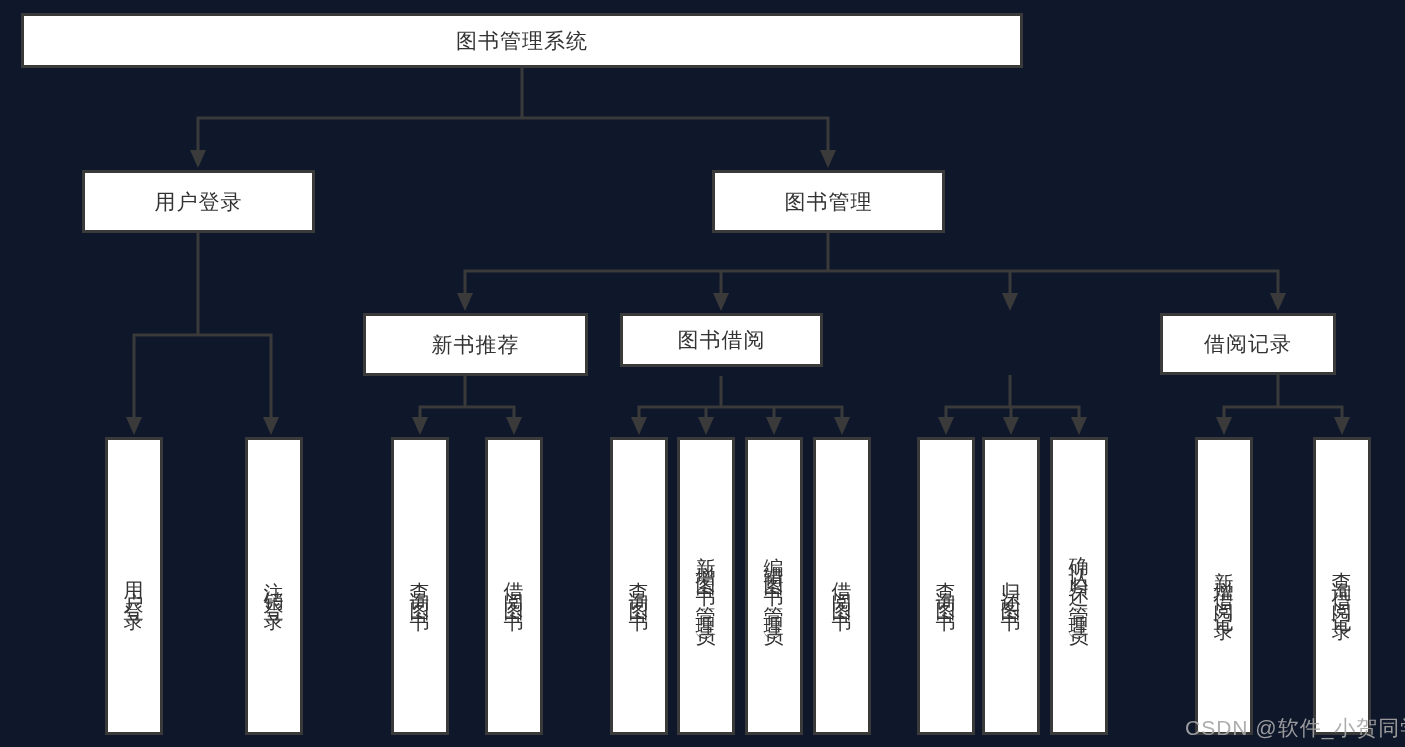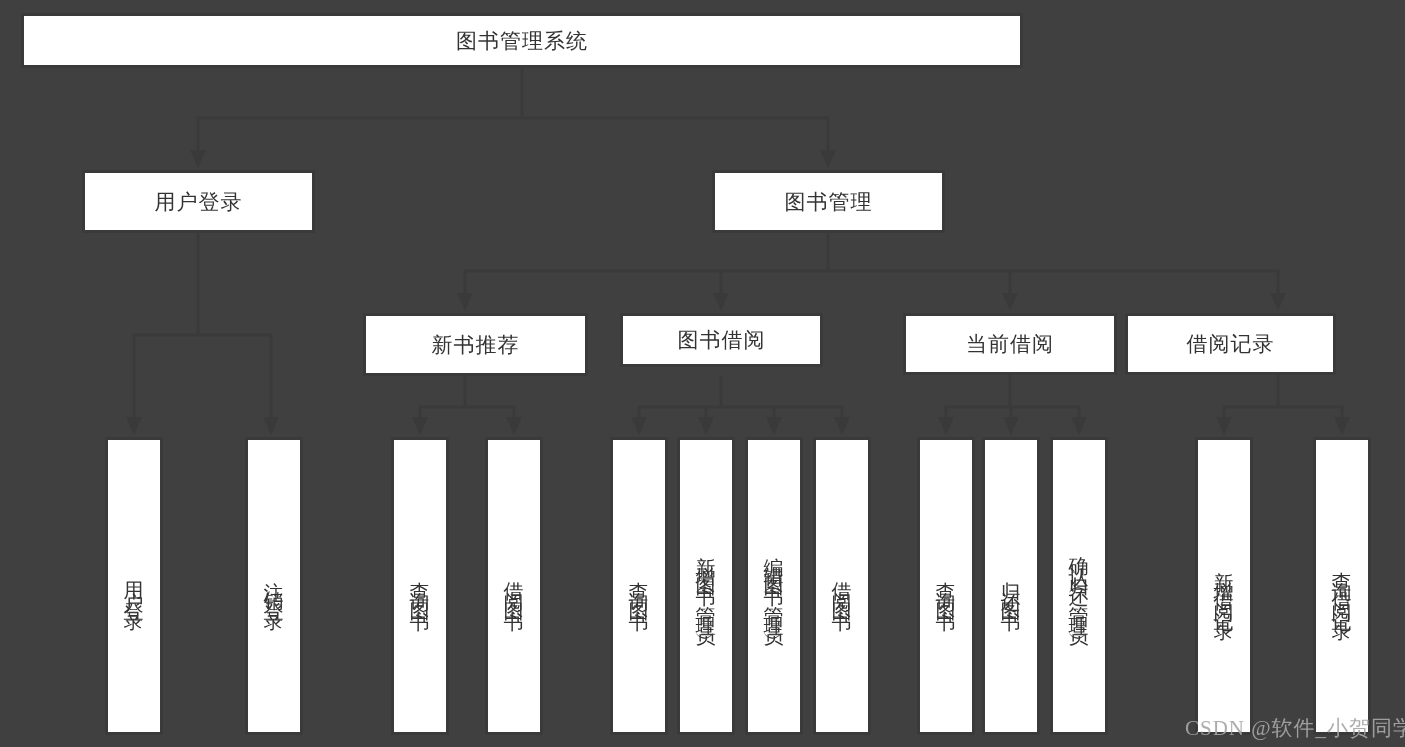--- a/index.html
+++ b/index.html
@@ -1,22 +1,22 @@
 <!DOCTYPE html>
 <html><head>
 <meta charset="utf-8">
 <style>
   html, body { margin: 0; padding: 0; background: #ffffff; }
   #stage {
     position: relative;
     width: 1405px;
     height: 747px;
-    background: #404040;
+    background: #0f172a;
     overflow: hidden;
-    font-family: Liberation Serif, serif;
+    font-family: Liberation Sans, sans-serif;
   }
   #connectors {
     position: absolute;
     left: 0; top: 0;
     width: 1405px; height: 747px;
   }
   .box {
     position: absolute;
     background: #ffffff;
     border: 3px solid #3a3a3a;
@@ -123,22 +123,21 @@
     </g>
   </svg>
 
   <div class="box" style="left:21px; top:13px; width:1002px; height:55px;">图书管理系统</div>
 
   <div class="box" style="left:82px; top:170px; width:233px; height:63px;">用户登录</div>
   <div class="box" style="left:712px; top:170px; width:233px; height:63px;">图书管理</div>
 
   <div class="box" style="left:363px; top:313px; width:225px; height:63px;">新书推荐</div>
   <div class="box" style="left:620px; top:313px; width:203px; height:54px;">图书借阅</div>
-  <div class="box" style="left:903px; top:313px; width:214px; height:62px;">当前借阅</div>
-  <div class="box" style="left:1125px; top:313px; width:211px; height:62px;">借阅记录</div>
+  <div class="box" style="left:1160px; top:313px; width:176px; height:62px;">借阅记录</div>
 
   <div class="leaf" style="left:105px;">
     <span>用户登录</span>
   </div>
   <div class="leaf" style="left:245px;">
     <span>注销登录</span>
   </div>
 
   <div class="leaf" style="left:391px;">
     <span>查询图书</span>

